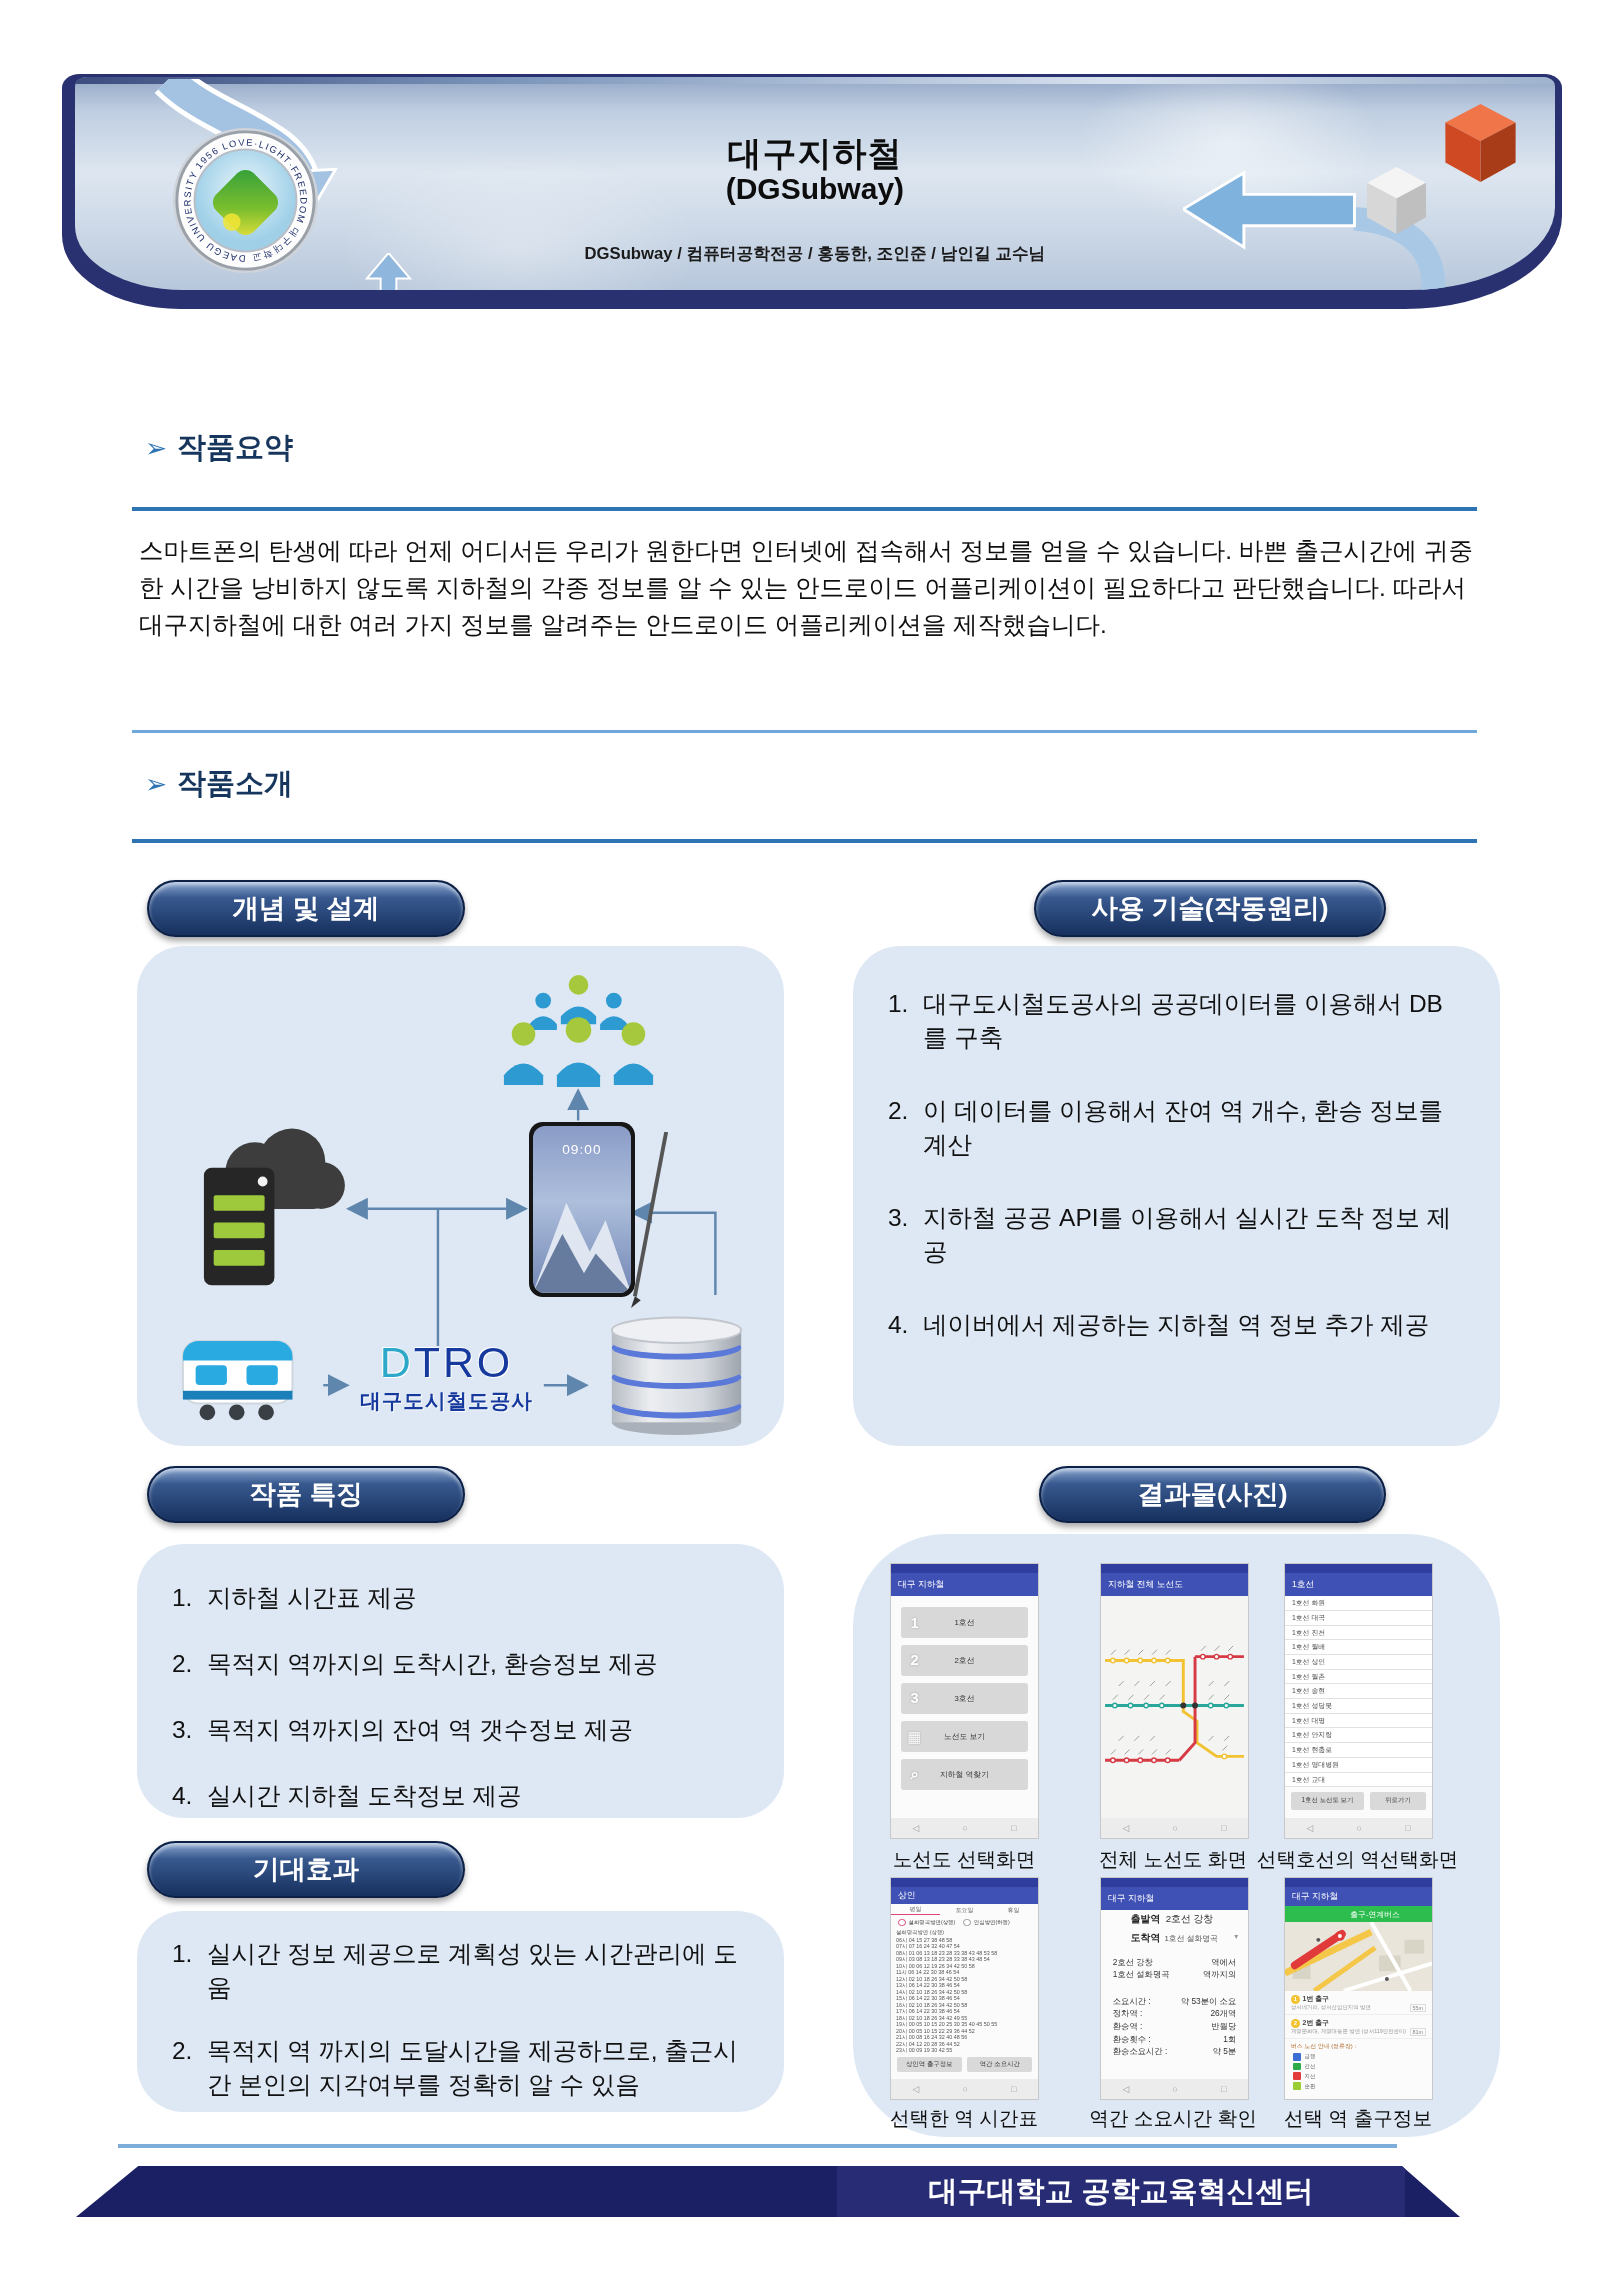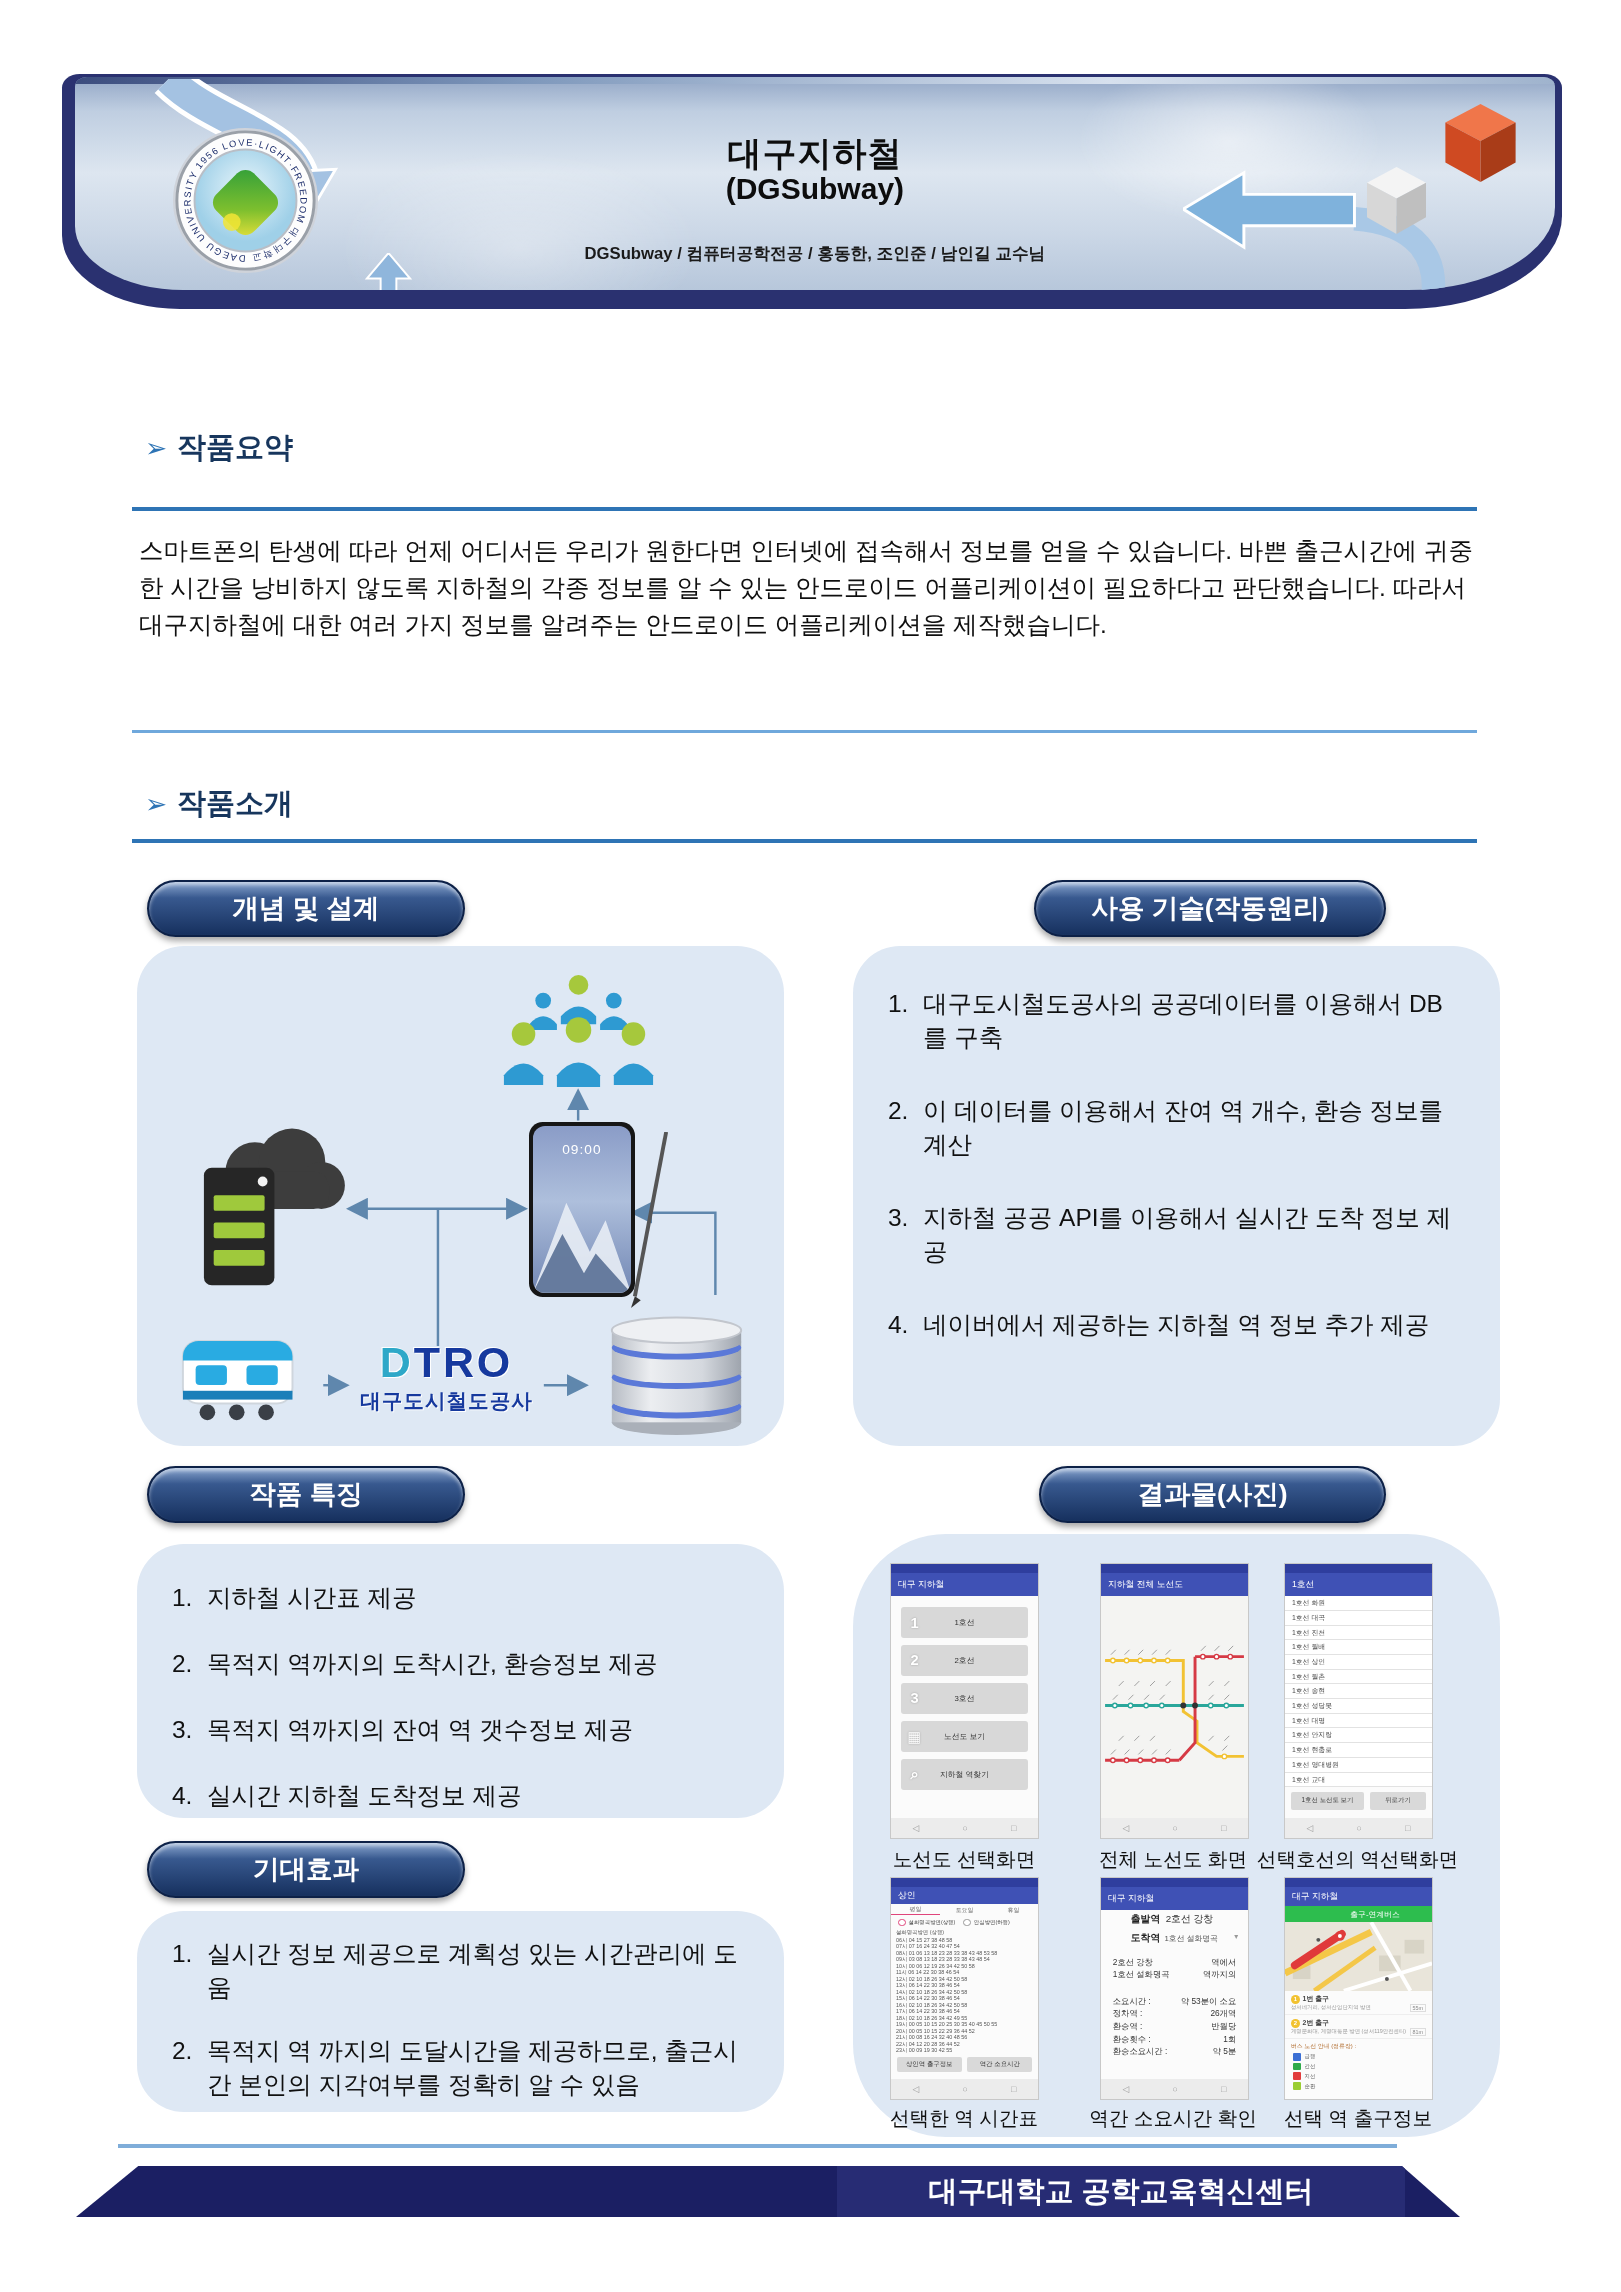--- a/index.html
+++ b/index.html
@@ -44,21 +44,21 @@
               line-height:34px;color:#101010;}
   .numlist li::before{content:counter(n) ".";position:absolute;left:5.9px;color:#101010;}
 
   
   .dg-box{left:137px;top:946px;width:647px;height:500px;}
   .tech-box{left:853px;top:946px;width:647px;height:500px;}
   .feat-box{left:137px;top:1544px;width:647px;height:274px;}
   .exp-box{left:137px;top:1911px;width:647px;height:201px;}
   .res-box{left:853px;top:1534px;width:647px;height:603px;border-radius:93px;}
 
-  .dtro-word{font-size:43px;font-weight:bold;letter-spacing:2.9px;color:#16399e;
+  .dtro-word{font-size:43px;font-weight:normal;letter-spacing:2.9px;color:#16399e;
              text-shadow:1px 1px 0 #fff,-1px -1px 0 #fff;}
   .dtro-word .d1{color:#2ea8c8;}
   .dtro-cap{font-size:20.6px;font-weight:bold;color:#16399e;letter-spacing:1px;
             text-shadow:1px 1px 0 #fff;}
   .phone-dev{width:98px;height:167px;background:#161616;border-radius:13.7px;padding:3.9px;}
   .phone-scr{width:100%;height:100%;border-radius:12px;overflow:hidden;position:relative;
      background:linear-gradient(180deg,#8a9cc7 0%,#aebfdc 45%,#7287b4 100%);}
   .phone-time{position:absolute;top:15.7px;left:0;right:0;text-align:center;color:#fff;
      font-size:13.7px;letter-spacing:1px;}
 
@@ -181,21 +181,21 @@
   </div>
 </div>
 
 <div class="abs h-sec" style="left:145px;top:428px;">
   <span class="mk">➢</span><span>작품요약</span>
 </div>
 <div class="abs rule" style="left:132px;top:507px;width:1345px;"></div>
 <div class="abs para" style="left:139px;top:532px;width:1355px;"> 스마트폰의 탄생에 따라 언제 어디서든 우리가 원한다면 인터넷에 접속해서 정보를 얻을 수 있습니다. 바쁜 출근시간에 귀중한 시간을 낭비하지 않도록 지하철의 각종 정보를 알 수 있는 안드로이드 어플리케이션이 필요하다고 판단했습니다.  따라서 대구지하철에 대한 여러 가지 정보를 알려주는 안드로이드 어플리케이션을 제작했습니다.</div>
 <div class="abs rule-lt" style="left:132px;top:730px;width:1345px;"></div>
 
-<div class="abs h-sec" style="left:145px;top:784px;">
+<div class="abs h-sec" style="left:145px;top:764px;">
   <span class="mk">➢</span><span>작품소개</span>
 </div>
 <div class="abs rule" style="left:132px;top:839px;width:1345px;"></div>
 
 <div class="abs pill" style="left:147px;top:880px;width:314px;">개념 및 설계</div>
 <div class="abs pill" style="left:1034px;top:880px;width:348px;">사용 기술(작동원리)</div>
 
 <div class="abs softbox dg-box">
 
   <svg class="abs" style="left:0;top:0;" width="647" height="500" viewBox="0 0 660 510">

